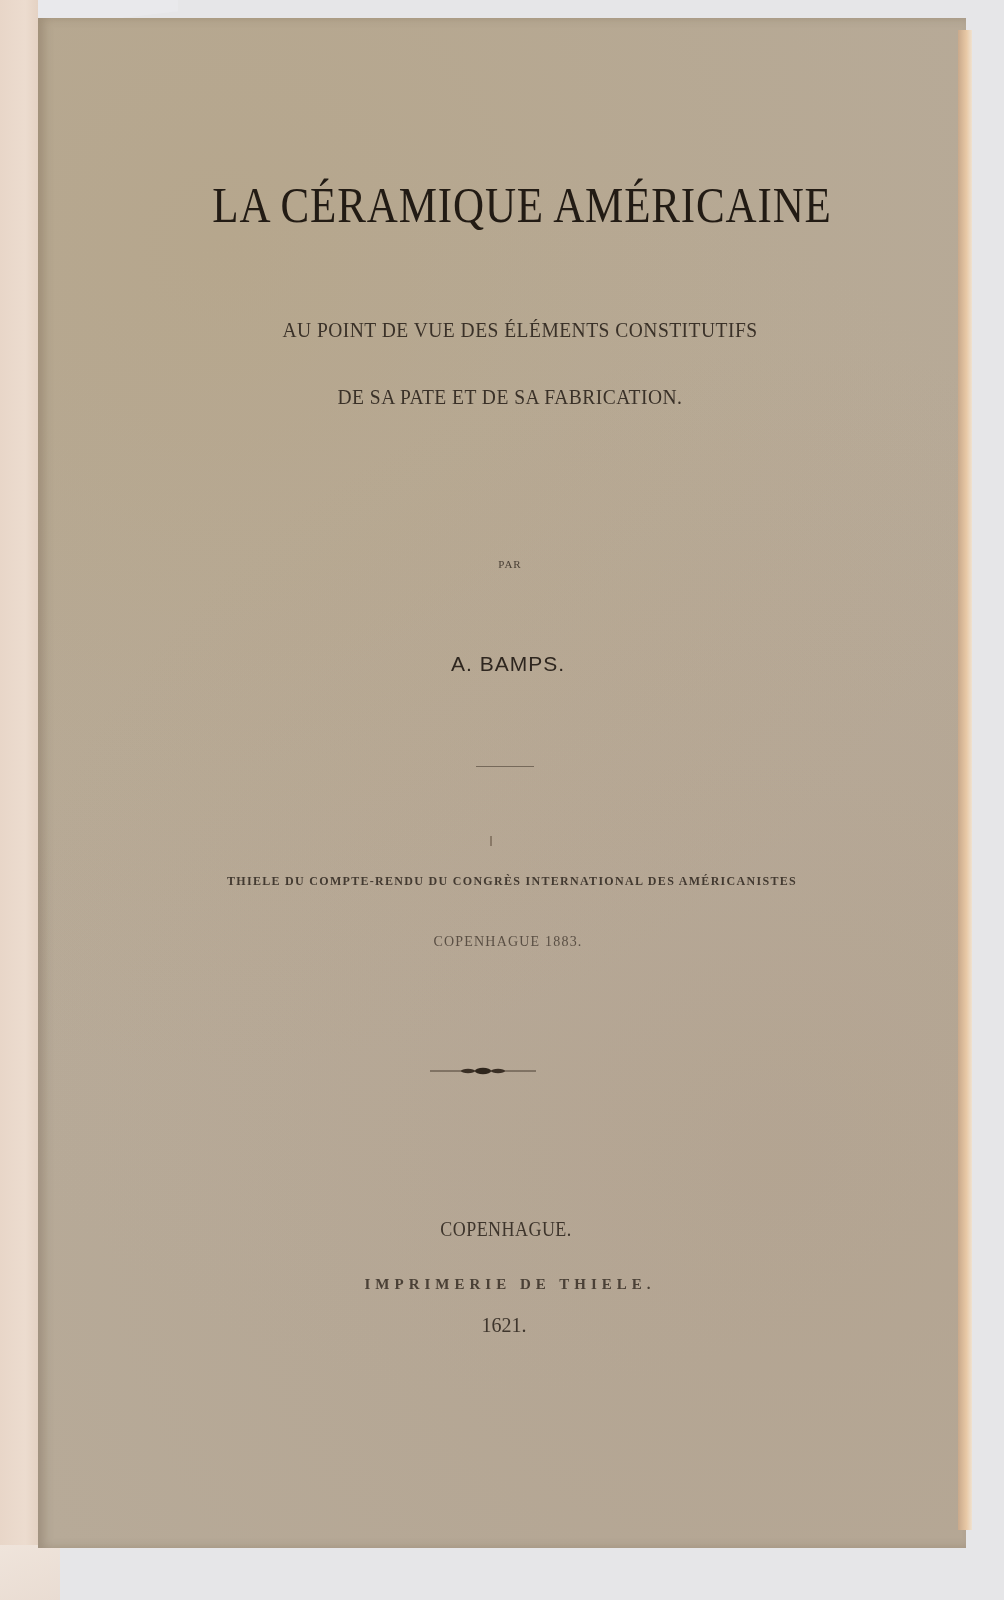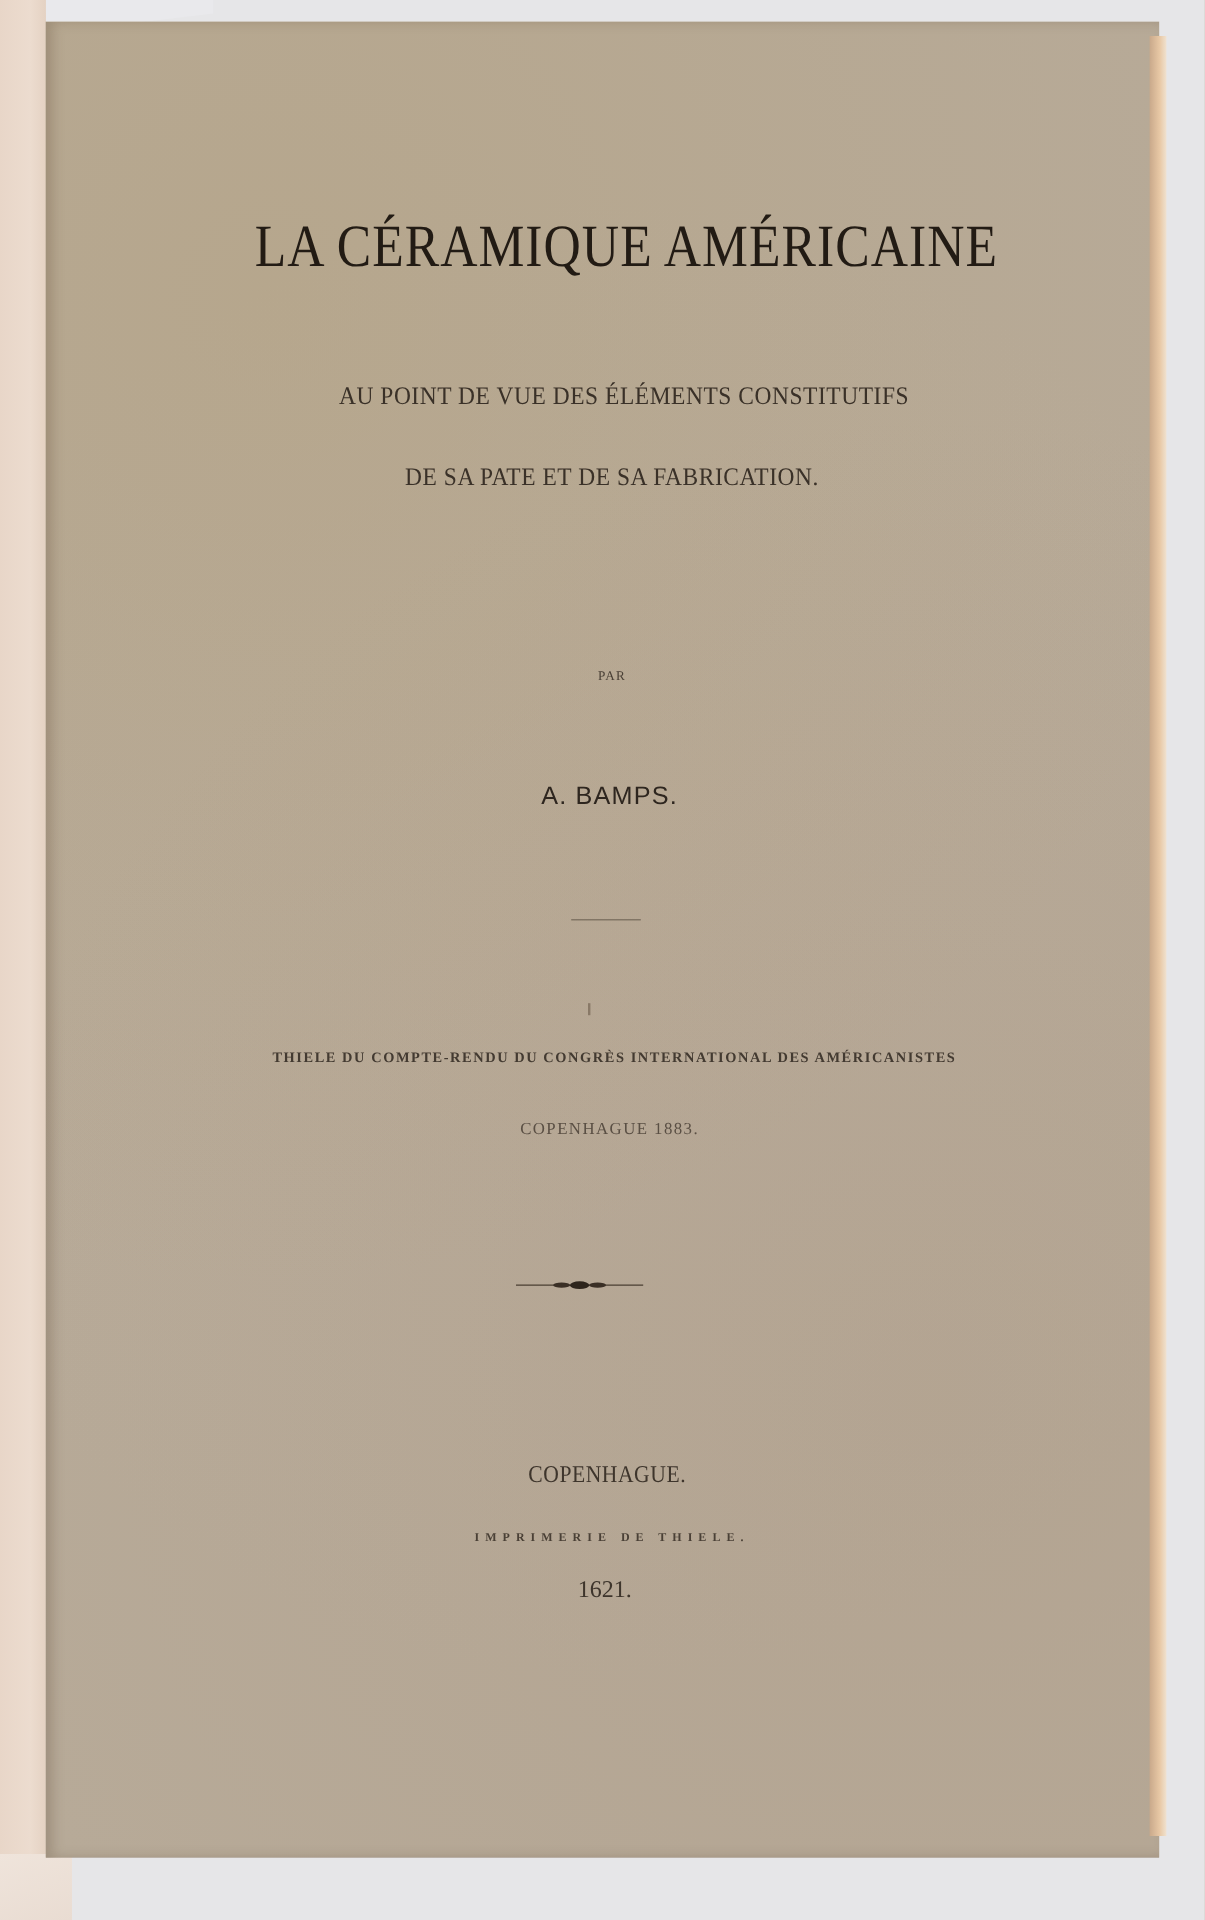--- a/index.html
+++ b/index.html
@@ -157,21 +157,21 @@
       top: 1200px;
       left: 4px;
       font-size: 20px;
       letter-spacing: 0.5px;
       transform: scaleX(0.9);
       color: #3e352c;
     }
     .printer {
       top: 1258px;
       left: 8px;
-      font-size: 10px;
+      font-size: 15px;
       font-weight: bold;
       letter-spacing: 5px;
       color: #4a4036;
     }
     .year {
       top: 1296px;
       left: 2px;
       font-size: 20px;
       color: #3e352c;
     }

